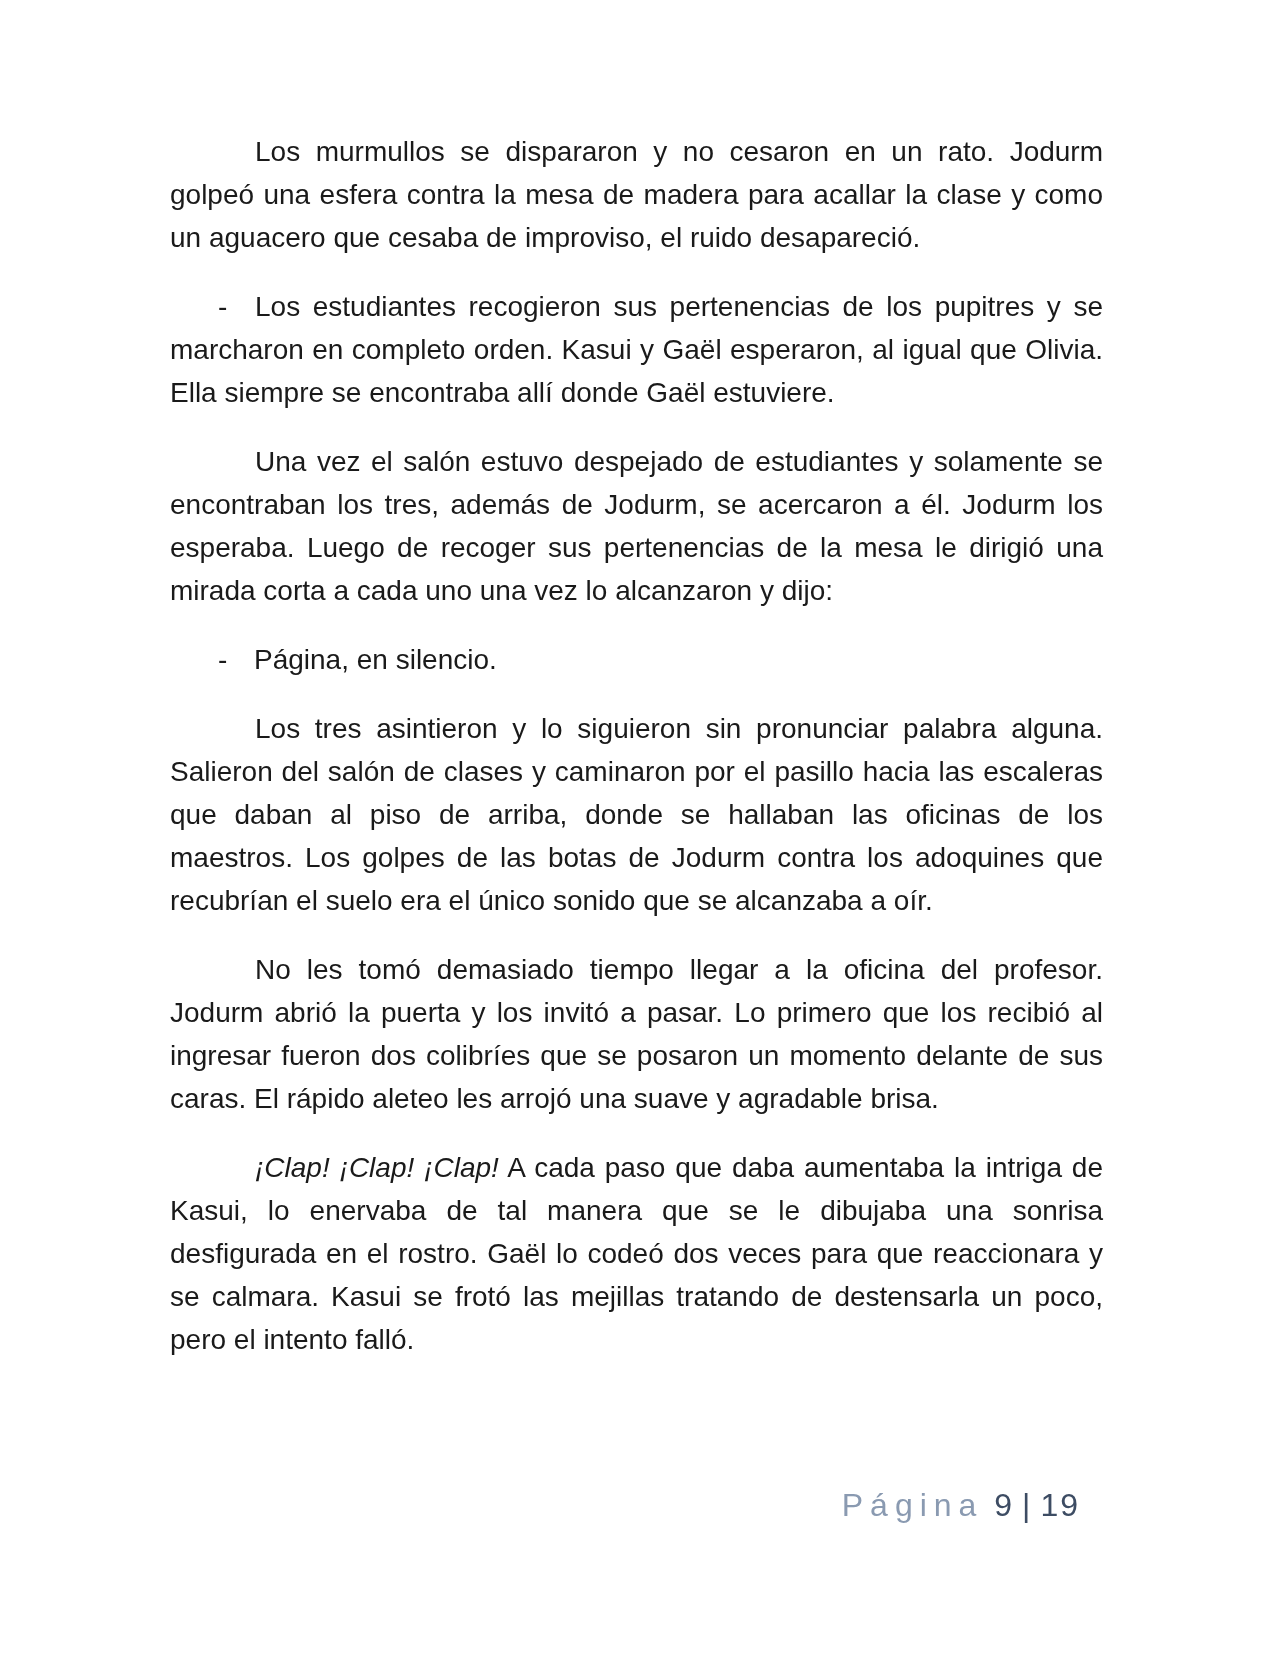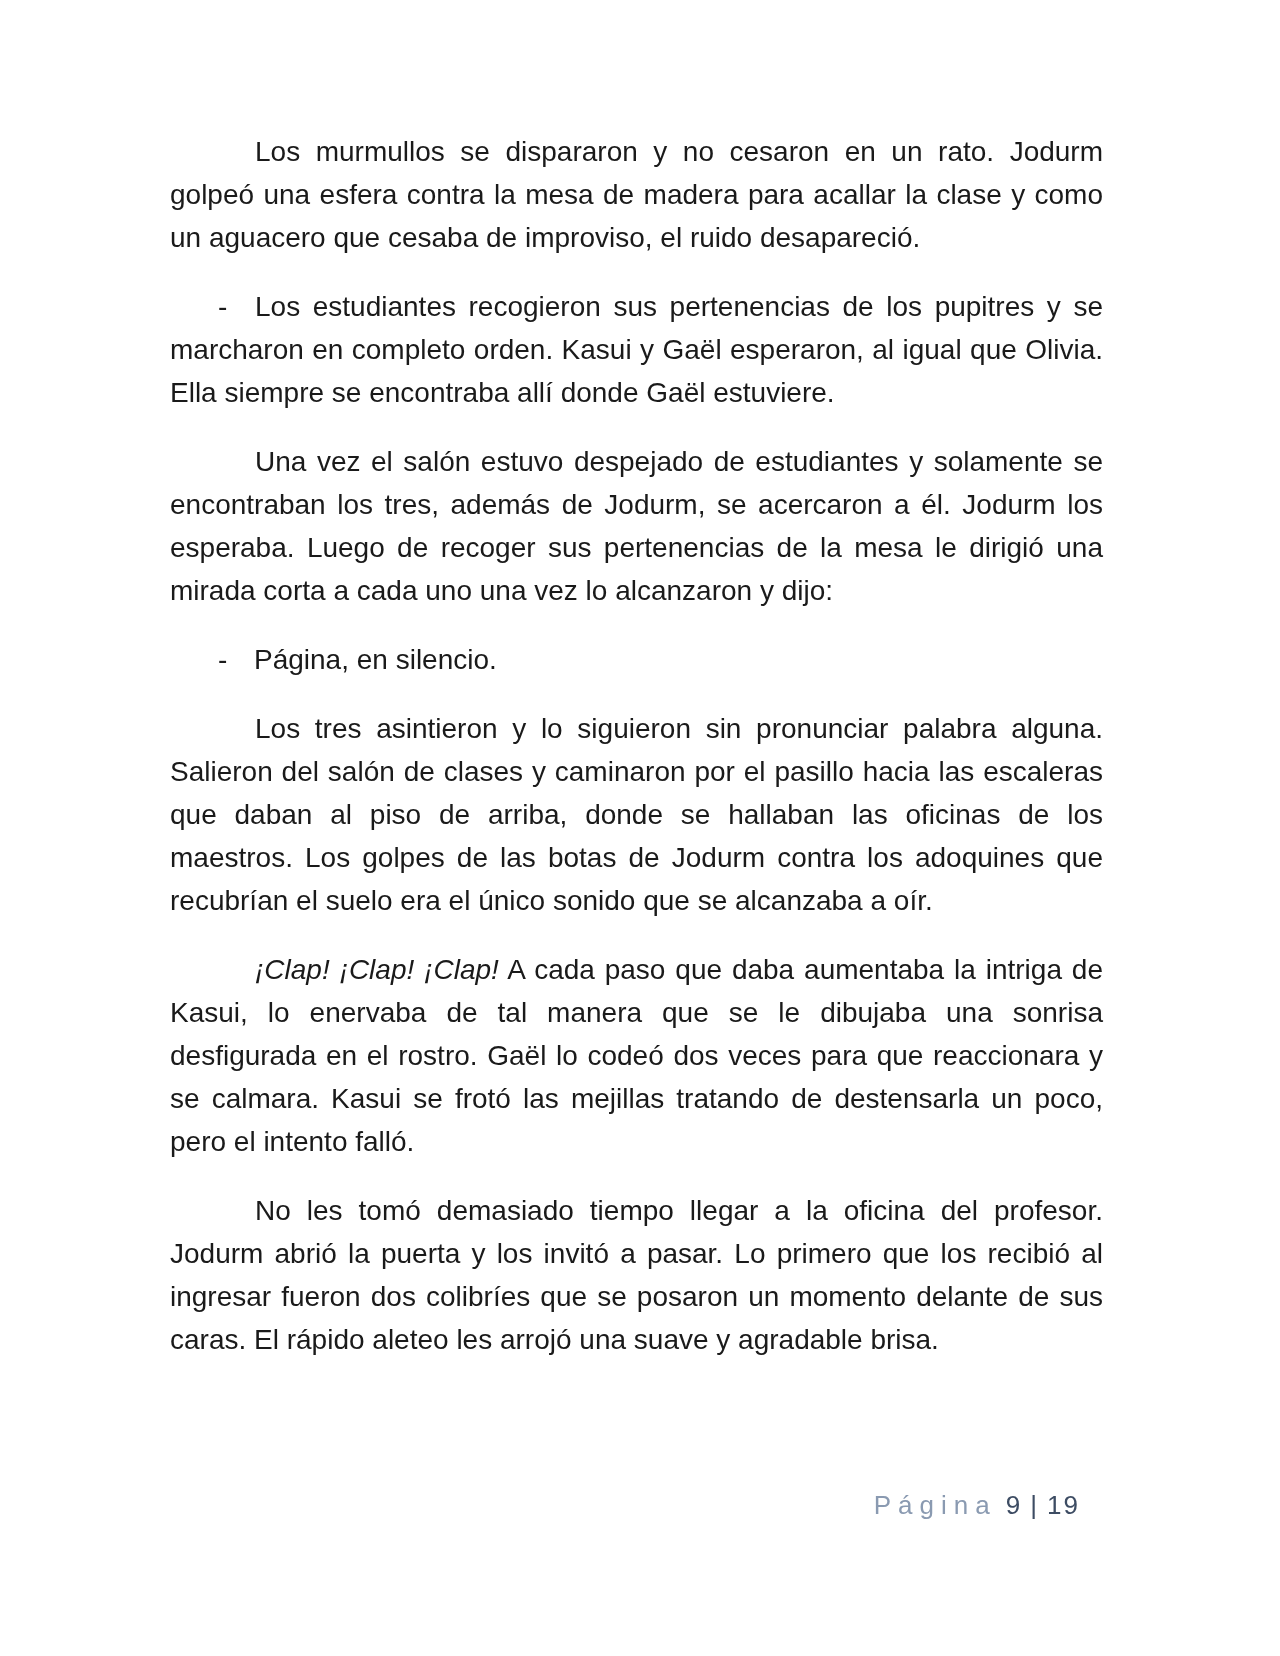--- a/index.html
+++ b/index.html
@@ -44,21 +44,21 @@
     left: 48px;
     top: 0;
   }
   .seg-italic {
     font-style: italic;
   }
   .footer {
     position: absolute;
     right: 200px;
     top: 1489px;
-    font-size: 26px;
+    font-size: 32px;
     line-height: 32px;
     text-align: right;
     white-space: nowrap;
   }
   .footer .label {
     color: #8a9ab1;
     letter-spacing: 7px;
   }
   .footer .nums {
     color: #3d4c63;
@@ -74,22 +74,22 @@
 
 <div class="page">
 
   <div class="content" id="paragraphs">
       <p class="body"><span class="seg">Los murmullos se dispararon y no cesaron en un rato. Jodurm golpeó una esfera contra la mesa de madera para acallar la clase y como un aguacero que cesaba de improviso, el ruido desapareció.</span></p>
       <p class="list"><span class="marker">-</span></p>
       <p class="body"><span class="seg">Los estudiantes recogieron sus pertenencias de los pupitres y se marcharon en completo orden. Kasui y Gaël esperaron, al igual que Olivia. Ella siempre se encontraba allí donde Gaël estuviere.</span></p>
       <p class="body"><span class="seg">Una vez el salón estuvo despejado de estudiantes y solamente se encontraban los tres, además de Jodurm, se acercaron a él. Jodurm los esperaba. Luego de recoger sus pertenencias de la mesa le dirigió una mirada corta a cada uno una vez lo alcanzaron y dijo:</span></p>
       <p class="list"><span class="marker">-</span><span class="seg">Página, en silencio.</span></p>
       <p class="body"><span class="seg">Los tres asintieron y lo siguieron sin pronunciar palabra alguna. Salieron del salón de clases y caminaron por el pasillo hacia las escaleras que daban al piso de arriba, donde se hallaban las oficinas de los maestros. Los golpes de las botas de Jodurm contra los adoquines que recubrían el suelo era el único sonido que se alcanzaba a oír.</span></p>
+      <p class="body"><span class="seg">No les tomó demasiado tiempo llegar a la oficina del profesor. Jodurm abrió la puerta y los invitó a pasar. Lo primero que los recibió al ingresar fueron dos colibríes que se posaron un momento delante de sus caras. El rápido aleteo les arrojó una suave y agradable brisa.</span></p>
       <p class="body"><span class="seg-italic">¡Clap! ¡Clap! ¡Clap!</span><span class="seg"> A cada paso que daba aumentaba la intriga de Kasui, lo enervaba de tal manera que se le dibujaba una sonrisa desfigurada en el rostro. Gaël lo codeó dos veces para que reaccionara y se calmara. Kasui se frotó las mejillas tratando de destensarla un poco, pero el intento falló.</span></p>
-      <p class="body"><span class="seg">No les tomó demasiado tiempo llegar a la oficina del profesor. Jodurm abrió la puerta y los invitó a pasar. Lo primero que los recibió al ingresar fueron dos colibríes que se posaron un momento delante de sus caras. El rápido aleteo les arrojó una suave y agradable brisa.</span></p>
     </div>
 
   <div class="footer">
     <span class="label">Página</span><span class="nums">
       <span>9</span><span class="sep">|</span><span>19</span>
     </span>
   </div>
 
 </div>
 

